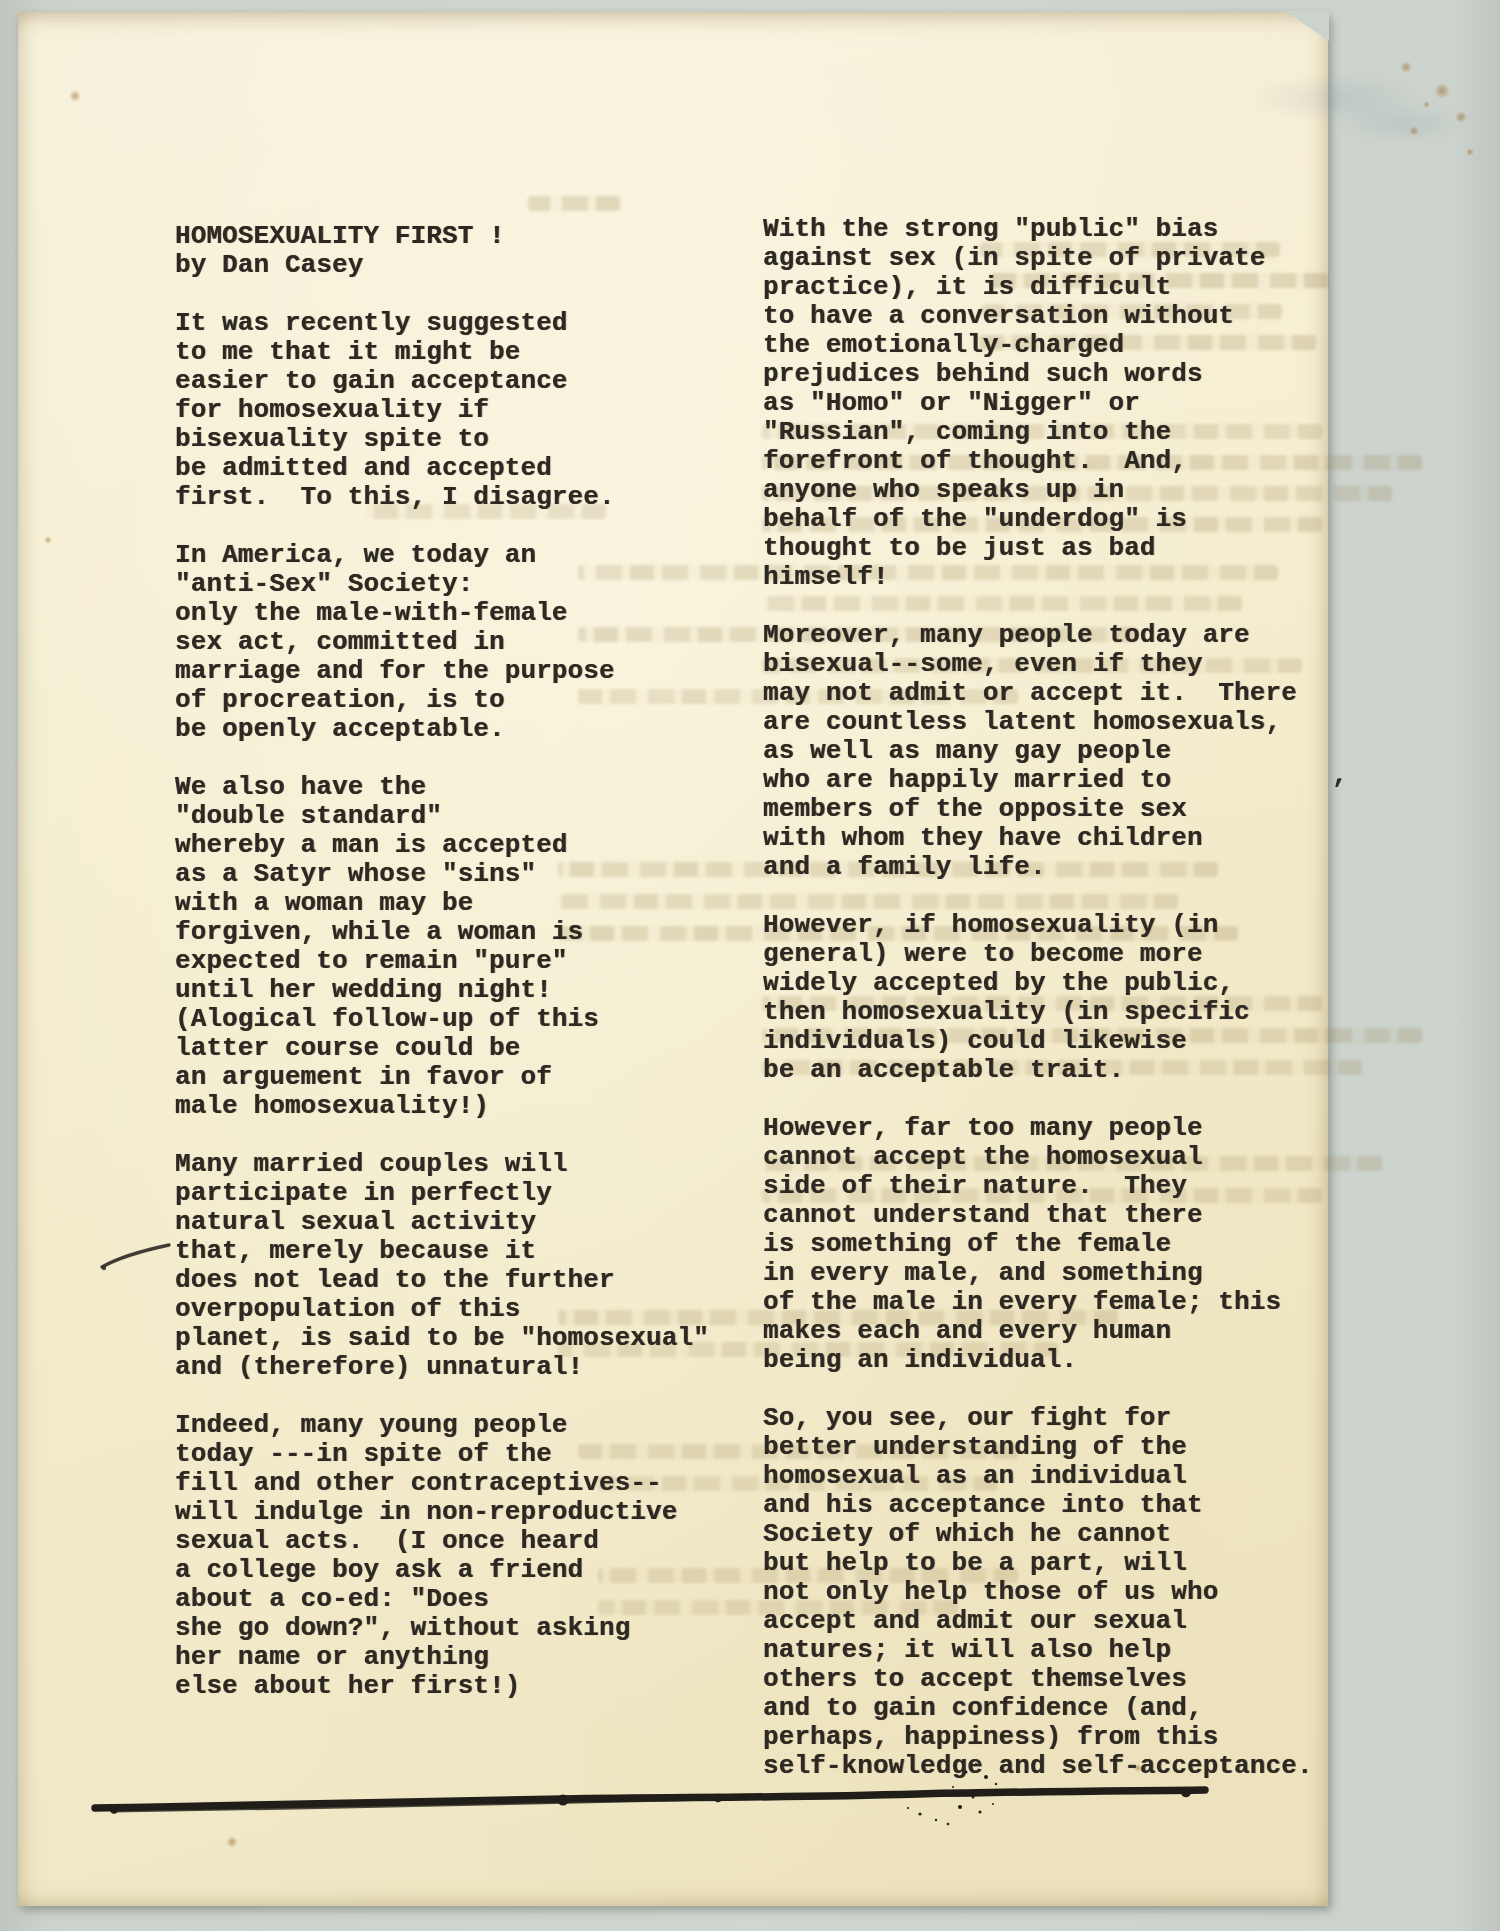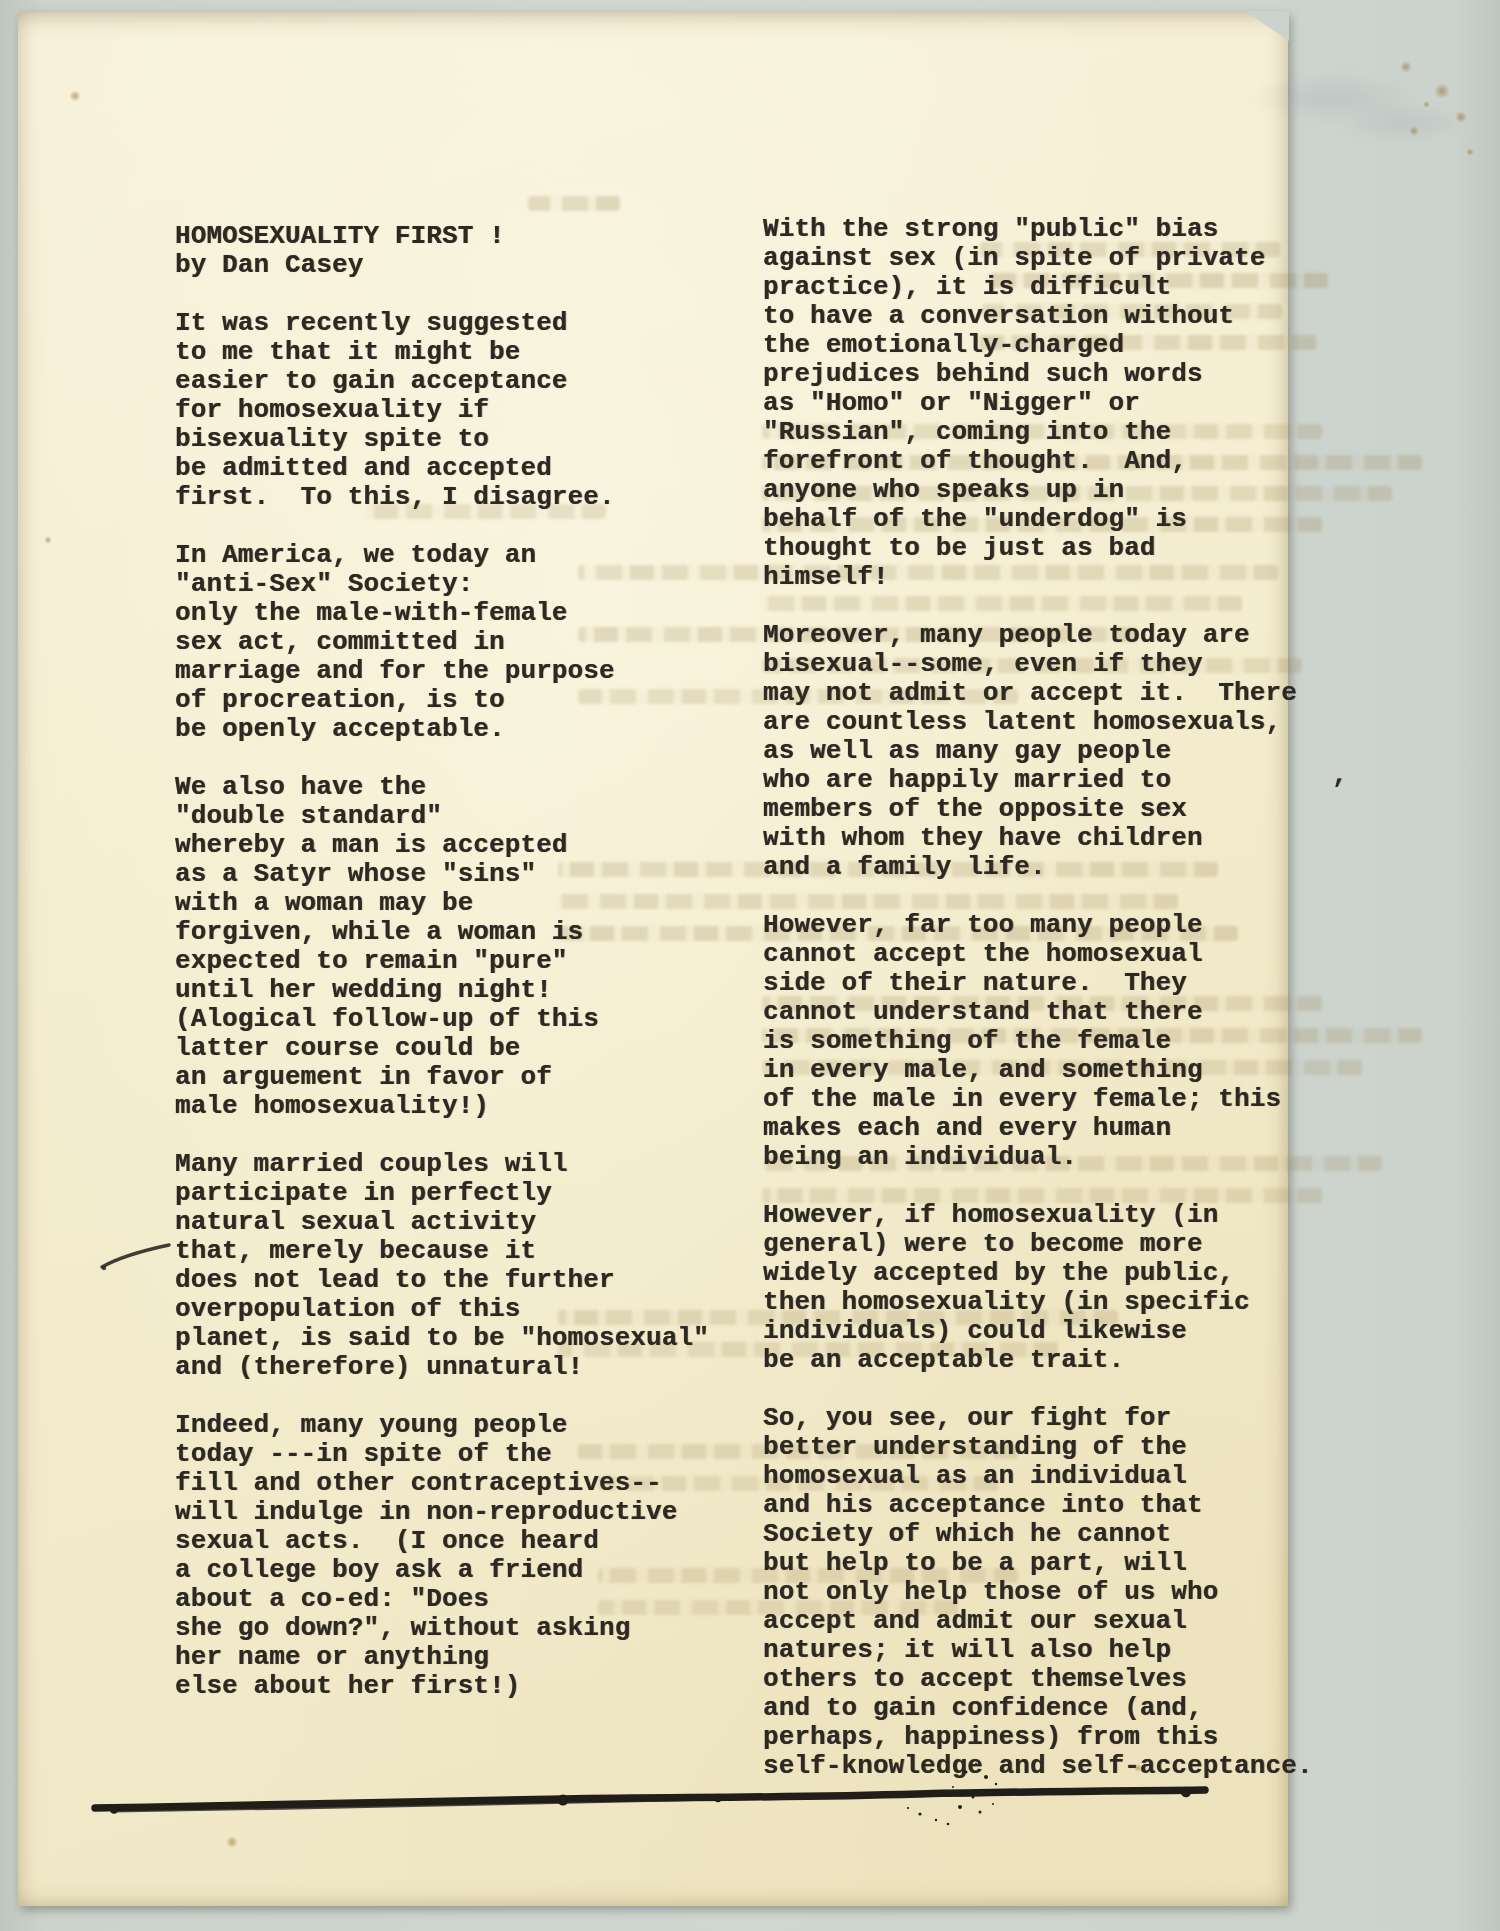--- a/index.html
+++ b/index.html
@@ -19,20 +19,21 @@
       radial-gradient(ellipse at 45% 30%, rgba(255,253,238,.40), rgba(255,253,238,0) 62%),
       radial-gradient(ellipse at 85% 90%, rgba(222,203,150,.18), rgba(222,203,150,0) 55%),
       linear-gradient(165deg,#f8f2dc 0%,#f4edcf 45%,#efe6c3 100%);
     box-shadow:
       inset 0 16px 24px -14px rgba(118,98,55,.38),
       inset 16px 0 24px -16px rgba(118,98,55,.26),
       inset -16px 0 24px -16px rgba(118,98,55,.30),
       inset 0 -16px 24px -16px rgba(118,98,55,.30),
       3px 4px 10px rgba(48,58,50,.38);
     border-radius:2px;
+    padding-left:40px;
   }
   .corner-clip{
     position:absolute;right:-1px;top:-1px;width:0;height:0;
     border-top:30px solid #ccd3cc;
     border-left:44px solid transparent;
   }
   .col{
     position:absolute;color:var(--ink);
     font:700 26px/29px "Liberation Mono", monospace;
     letter-spacing:.1px;
@@ -180,35 +181,35 @@
 himself!</div>
         <div class="para">Moreover, many people today are
 bisexual--some, even if they
 may not admit or accept it.  There
 are countless latent homosexuals,
 as well as many gay people
 who are happily married to
 members of the opposite sex
 with whom they have children
 and a family life.</div>
+        <div class="para">However, if homosexuality (in
+general) were to become more
+widely accepted by the public,
+then homosexuality (in specific
+individuals) could likewise
+be an acceptable trait.</div>
         <div class="para">However, far too many people
 cannot accept the homosexual
 side of their nature.  They
 cannot understand that there
 is something of the female
 in every male, and something
 of the male in every female; this
 makes each and every human
 being an individual.</div>
-        <div class="para">However, if homosexuality (in
-general) were to become more
-widely accepted by the public,
-then homosexuality (in specific
-individuals) could likewise
-be an acceptable trait.</div>
         <div class="para">So, you see, our fight for
 better understanding of the
 homosexual as an individual
 and his acceptance into that
 Society of which he cannot
 but help to be a part, will
 not only help those of us who
 accept and admit our sexual
 natures; it will also help
 others to accept themselves

